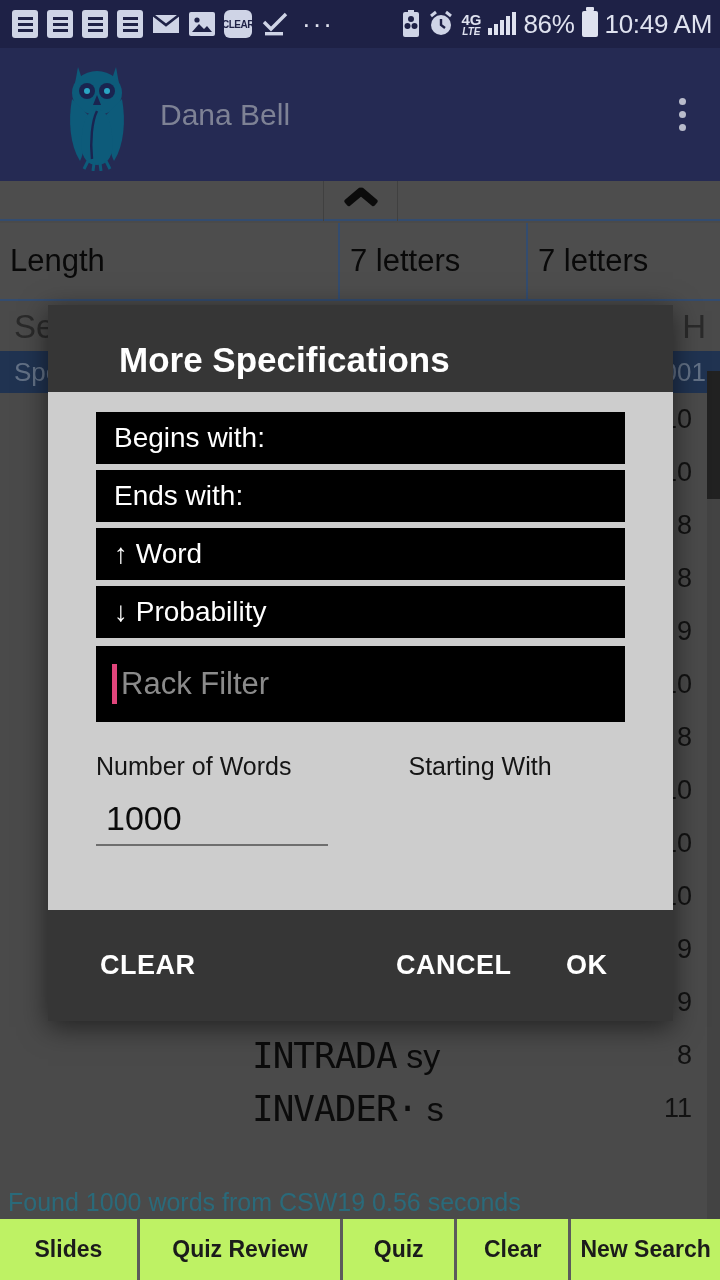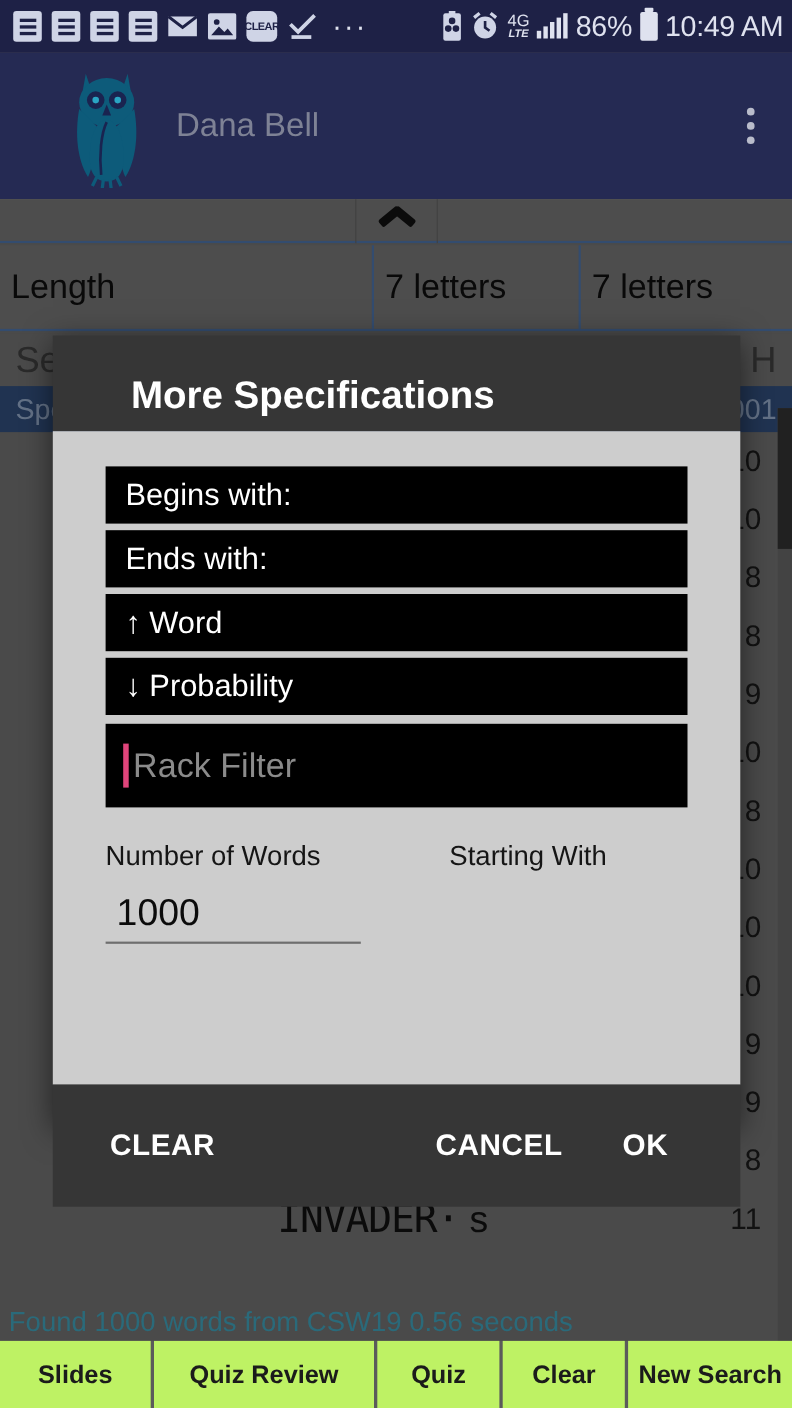--- a/index.html
+++ b/index.html
@@ -20,21 +20,21 @@
   .doc-ico { width:26px; height:28px; background:#cfd4e6; border-radius:3px;
     display:flex; flex-direction:column; justify-content:center; align-items:center; gap:3px; }
   .doc-ico i { display:block; width:15px; height:3px; background:#1e2146; }
   .ifttt-ico { width:28px; height:28px; background:#cfd4e6; border-radius:6px;
     color:#1e2146; font-size:10px; font-weight:bold; letter-spacing:-.5px;
     display:flex; align-items:center; justify-content:center; font-family:"Liberation Sans", sans-serif; }
   .sb-txt { font-size:26px; font-weight:400; letter-spacing:-.3px; white-space:nowrap; }
   .sb-dots { font-size:26px; letter-spacing:2px; line-height:0.4; padding:0 4px; }
   .sb-right { margin-left:auto; display:flex; align-items:center; gap:7px; padding-right:8px; }
   .lte { display:flex; flex-direction:column; align-items:center; line-height:1; }
-  .lte b { font-size:15px; font-weight:normal;text-align:center; }
+  .lte b { font-size:15px; font-weight:bold;text-align:center; }
   .lte i { font-size:10px; font-style:italic; font-weight:bold; }
   .bars { display:flex; align-items:flex-end; gap:2px; height:22px; }
   .bars span { width:4px; background:#dfe2ef; }
   .batt { width:16px; height:26px; background:#dfe2ef; border-radius:2px; position:relative; }
   .batt:before { content:""; position:absolute; top:-4px; left:4px; width:8px; height:4px; background:#dfe2ef; border-radius:1px; }
 
   
   .appbar {
     position:absolute; top:48px; left:0; width:720px; height:133px;
     background:#252a53; display:flex; align-items:center;
@@ -95,21 +95,21 @@
      font-size:23px; font-weight:bold; color:#1b1b1b; height:61px; }
 
   
   .scrim { position:absolute; top:181px; left:0; width:720px; height:1038px; background:rgba(0,0,0,0.30); }
 
   
   .dialog { position:absolute; left:48px; top:305px; width:625px; height:716px;
      box-shadow:0 6px 26px rgba(0,0,0,.55); }
   .dlg-head { height:87px; background:#363636; display:flex; align-items:flex-end; padding:0 0 12px 48px; }
   .dlg-title { font-size:35px; color:#fff; font-weight:bold;margin-left:23px; }
-  .dlg-body { height:594px; background:#cdcdcd; padding:32px 48px 0 48px; }
+  .dlg-body { height:518px; background:#cdcdcd; padding:20px 48px 0 48px; }
 
   .blackfield { height:52px; background:#000; color:#fff; display:flex; align-items:center;
      padding-left:18px; font-size:28px; margin-bottom:6px; }
   .rackfield { height:76px; background:#000000; display:flex; align-items:center;
      padding-left:16px; margin-top:8px; position:relative; }
   .caret { width:5px; height:40px; background:#e0457b; margin-right:4px; }
   .rackph { font-size:31px; color:#8b8b8b; }
 
   .numrow { display:flex; margin-top:30px; }
   .numcol { width:50%; }

